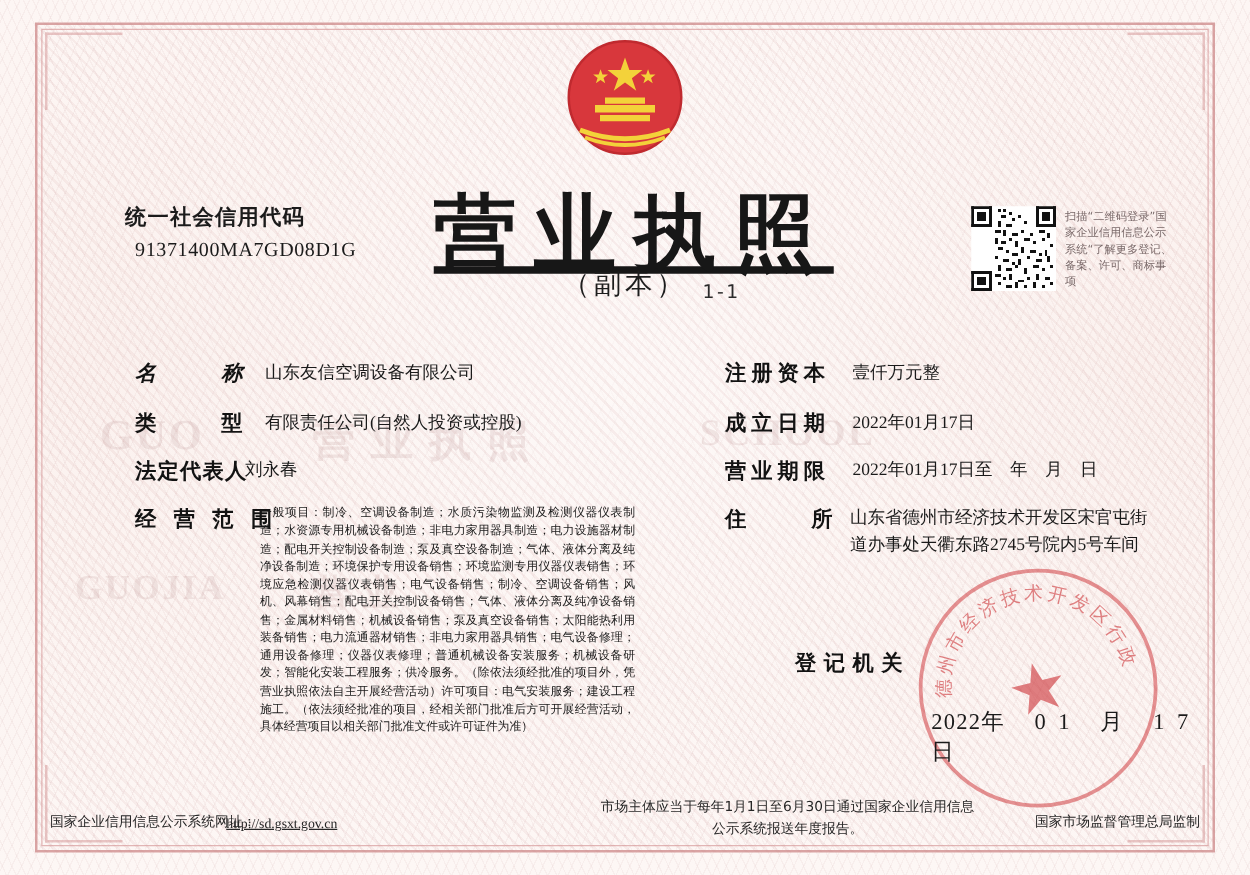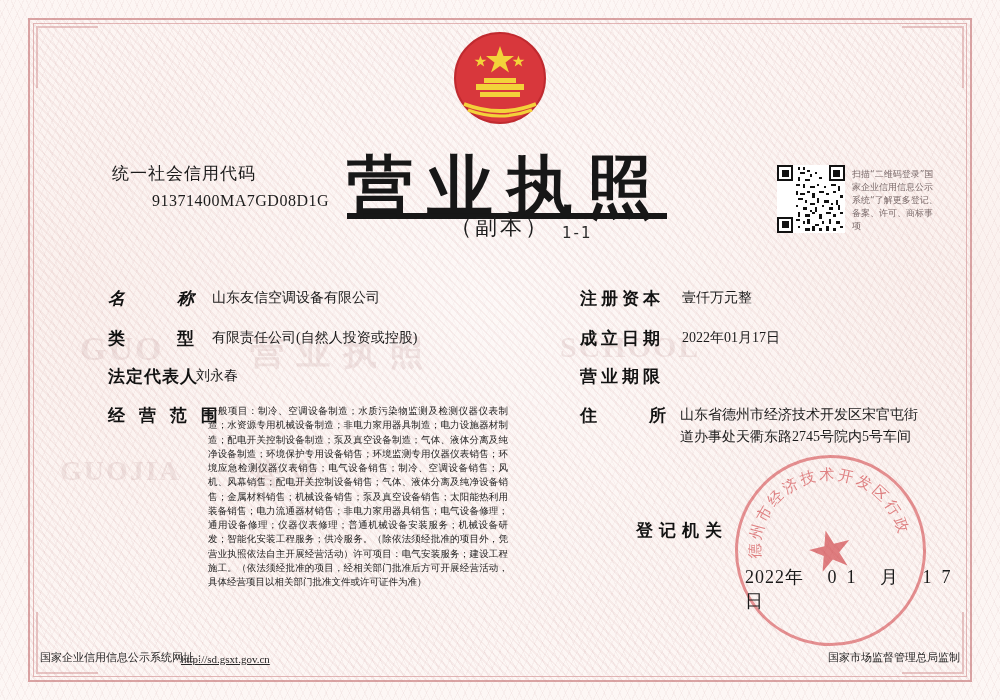--- a/index.html
+++ b/index.html
@@ -73,26 +73,25 @@
   .subtitle{
     position:absolute;left:0;right:0;top:212px;text-align:center;
     font-size:22px;color:#1d1d1d;letter-spacing:3px;
   }
   .serial{
     position:absolute;left:562px;top:224px;font-size:15px;color:#2b2b2b;letter-spacing:2px;
   }
 
   
   .code-label{
-    position:absolute;left:112px;top:162px;font-size:17px;font-weight:normal;color:#1b1b1b;letter-spacing:1px;
+    position:absolute;left:100px;top:162px;font-size:17px;font-weight:bold;color:#1b1b1b;letter-spacing:1px;
   }
   .code-value{
     position:absolute;left:108px;top:192px;font-size:16px;color:#1b1b1b;letter-spacing:.5px;
     font-family:"Liberation Serif",serif;
-    margin-left:44px;
   }
 
   
   .qr-wrap{position:absolute;right:155px;top:165px;width:68px;height:68px;}
   .qr-note{
     position:absolute;right:60px;top:168px;width:88px;
     font-size:9px;line-height:1.45;color:#7a6a6a;
   }
 
   
@@ -297,20 +296,21 @@
   <div class="field-label lbl-4" style="left:108px;top:404px;letter-spacing:4px;">经 营 范 围</div>
   <div class="scope-text">一般项目：制冷、空调设备制造；水质污染物监测及检测仪器仪表制造；水资源专用机械设备制造；非电力家用器具制造；电力设施器材制造；配电开关控制设备制造；泵及真空设备制造；气体、液体分离及纯净设备制造；环境保护专用设备销售；环境监测专用仪器仪表销售；环境应急检测仪器仪表销售；电气设备销售；制冷、空调设备销售；风机、风幕销售；配电开关控制设备销售；气体、液体分离及纯净设备销售；金属材料销售；机械设备销售；泵及真空设备销售；太阳能热利用装备销售；电力流通器材销售；非电力家用器具销售；电气设备修理；通用设备修理；仪器仪表修理；普通机械设备安装服务；机械设备研发；智能化安装工程服务；供冷服务。（除依法须经批准的项目外，凭营业执照依法自主开展经营活动）许可项目：电气安装服务；建设工程施工。（依法须经批准的项目，经相关部门批准后方可开展经营活动，具体经营项目以相关部门批准文件或许可证件为准）</div>
 
   <div class="field-label lbl-4" style="left:580px;top:287px;letter-spacing:4px;">注册资本</div>
   <div class="field-value" style="left:682px;top:289px;">壹仟万元整</div>
 
   <div class="field-label lbl-4" style="left:580px;top:327px;letter-spacing:4px;">成立日期</div>
   <div class="field-value" style="left:682px;top:329px;">2022年01月17日</div>
 
   <div class="field-label lbl-4" style="left:580px;top:365px;letter-spacing:4px;">营业期限</div>
+  <div class="field-value" style="left:682px;top:367px;">2022年01月17日至　年　月　日</div>
 
   <div class="field-label lbl-4" style="left:580px;top:404px;">住　　所</div>
   <div class="addr-text">山东省德州市经济技术开发区宋官屯街道办事处天衢东路2745号院内5号车间</div>
 
   <div class="reg-org">登记机关</div>
 
   <div class="seal">
     <div class="seal-text">
       <svg viewBox="0 0 185 185">
         <defs>
@@ -323,15 +323,16 @@
     </div>
     <div class="star">★</div>
   </div>
 
   <div class="reg-date">
     <span class="y">2022</span><span>年  01 月  17 日</span>
   </div>
 
   <div class="footer-left">国家企业信用信息公示系统网址：</div>
   <div class="footer-url">http://sd.gsxt.gov.cn</div>
+  <div class="footer-center">市场主体应当于每年1月1日至6月30日通过国家企业信用信息公示系统报送年度报告。</div>
   <div class="footer-right">国家市场监督管理总局监制</div>
 
 </div>
 
 </body></html>

